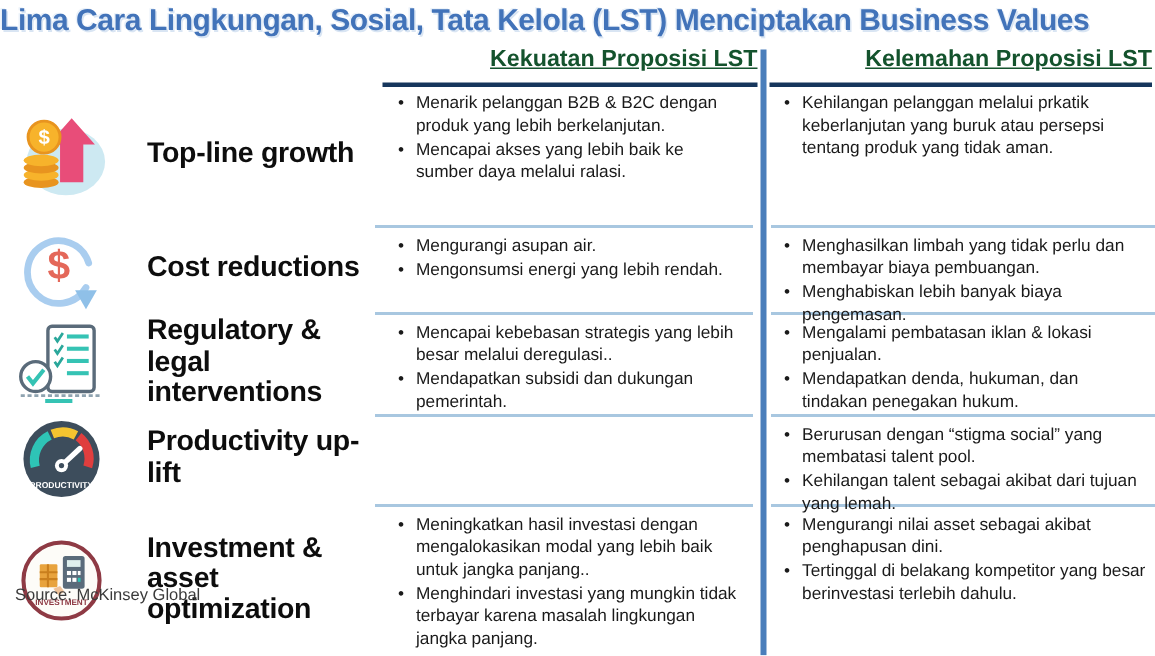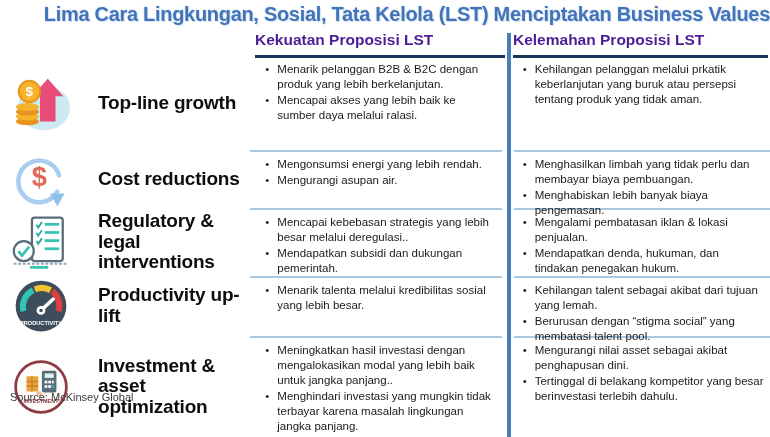--- a/index.html
+++ b/index.html
@@ -1,29 +1,30 @@
 <!DOCTYPE html>
 <html><head>
 <meta charset="utf-8">
 <style>
   html,body{margin:0;padding:0;background:#fff;}
   .slide{
     position:relative;width:770px;height:437px;background:#ffffff;overflow:hidden;
     font-family:"Liberation Sans", sans-serif;color:#1a1a1a;
   }
   .title{
-    position:absolute;top:3px;left:0;width:770px;text-align:right;
+    position:absolute;top:3px;left:0;width:770px;text-align:left;
     font-size:20px;font-weight:bold;color:#4273b9;letter-spacing:-0.3px;
     text-shadow:1px 1px 0 #d9e5f3, -1px -1px 0 #eaf1f9;
   }
   .col-headers{position:absolute;top:31px;left:0;width:770px;height:26px;}
   .col-header{
-    position:absolute;top:0;height:24px;text-align:left;
-    font-size:15.5px;font-weight:bold;color:#4c1d95;
+    position:absolute;top:0;height:24px;text-align:right;
+    font-size:15.5px;font-weight:bold;color:#14532d;
     border-bottom:3px solid #16365c;
+    text-decoration:underline;
   }
   .col-header.strengths{left:255px;width:250px;}
   .col-header.weaknesses{left:513px;width:255px;}
   .v-divider{
     position:absolute;left:507px;top:33px;width:4px;height:404px;
     background:#4a7ebb;
   }
   .rows{position:absolute;top:57px;left:0;width:770px;}
   .row{display:flex;width:770px;}
   .row-1{height:93px;}
@@ -102,22 +103,22 @@
         <span class="icon-box">
           <svg width="58" height="58" viewBox="0 0 64 64">
             <path d="M 50 46 A 23 23 0 1 1 52 28" fill="none" stroke="#a9cdef" stroke-width="5" stroke-linecap="round"></path>
             <text x="30" y="40" font-size="30" font-weight="bold" fill="#e4685a" text-anchor="middle">$</text>
             <polygon points="42,48 58,48 50,62" fill="#8fc0e8"></polygon>
           </svg>
         </span>
         <span class="row-label">Cost reductions</span>
       </div>
       <div class="cell-text cell-strengths">
+        <div class="bullet">Mengurangi asupan air.</div>
         <div class="bullet">Mengonsumsi energi yang lebih rendah.</div>
-        <div class="bullet">Mengurangi asupan air.</div>
       </div>
       <div class="cell-text cell-weaknesses">
         <div class="bullet">Menghasilkan limbah yang tidak perlu dan membayar biaya pembuangan.</div>
         <div class="bullet">Menghabiskan lebih banyak biaya pengemasan.</div>
       </div>
     </div>
 
     <div class="row row-3">
       <div class="cell-left">
         <span class="icon-box">
@@ -159,25 +160,24 @@
             <path d="M 45 15 A 21 21 0 0 1 52 38" fill="none" stroke="#e03e3e" stroke-width="7"></path>
             <line x1="32" y1="37" x2="46" y2="24" stroke="#ffffff" stroke-width="4" stroke-linecap="round"></line>
             <circle cx="32" cy="37" r="5" fill="#ffffff"></circle>
             <circle cx="32" cy="37" r="2" fill="#3d4d5c"></circle>
             <text x="32" y="54" font-size="6.5" font-weight="bold" fill="#ffffff" text-anchor="middle">PRODUCTIVITY</text>
           </svg>
         </span>
         <span class="row-label">Productivity up-lift</span>
       </div>
       <div class="cell-text cell-strengths">
-        <div class="bullet">Menarik talenta melalui kredibilitas sosial yang lebih besar.</div>
-      </div>
-      <div class="cell-text cell-weaknesses">
+      </div>
+      <div class="cell-text cell-weaknesses">
+        <div class="bullet">Berurusan dengan “stigma social” yang membatasi talent pool.</div>
         <div class="bullet">Kehilangan talent sebagai akibat dari tujuan yang lemah.</div>
-        <div class="bullet">Berurusan dengan “stigma social” yang membatasi talent pool.</div>
       </div>
     </div>
 
     <div class="row row-5">
       <div class="cell-left">
         <span class="icon-box">
           <svg width="58" height="58" viewBox="0 0 64 64">
             <circle cx="32" cy="32" r="28" fill="#fdfcf8" stroke="#8e3a44" stroke-width="3"></circle>
             <rect x="33" y="14" width="16" height="24" rx="2" fill="#5a6b7a"></rect>
             <rect x="36" y="17" width="10" height="5" fill="#dff0ee"></rect>

